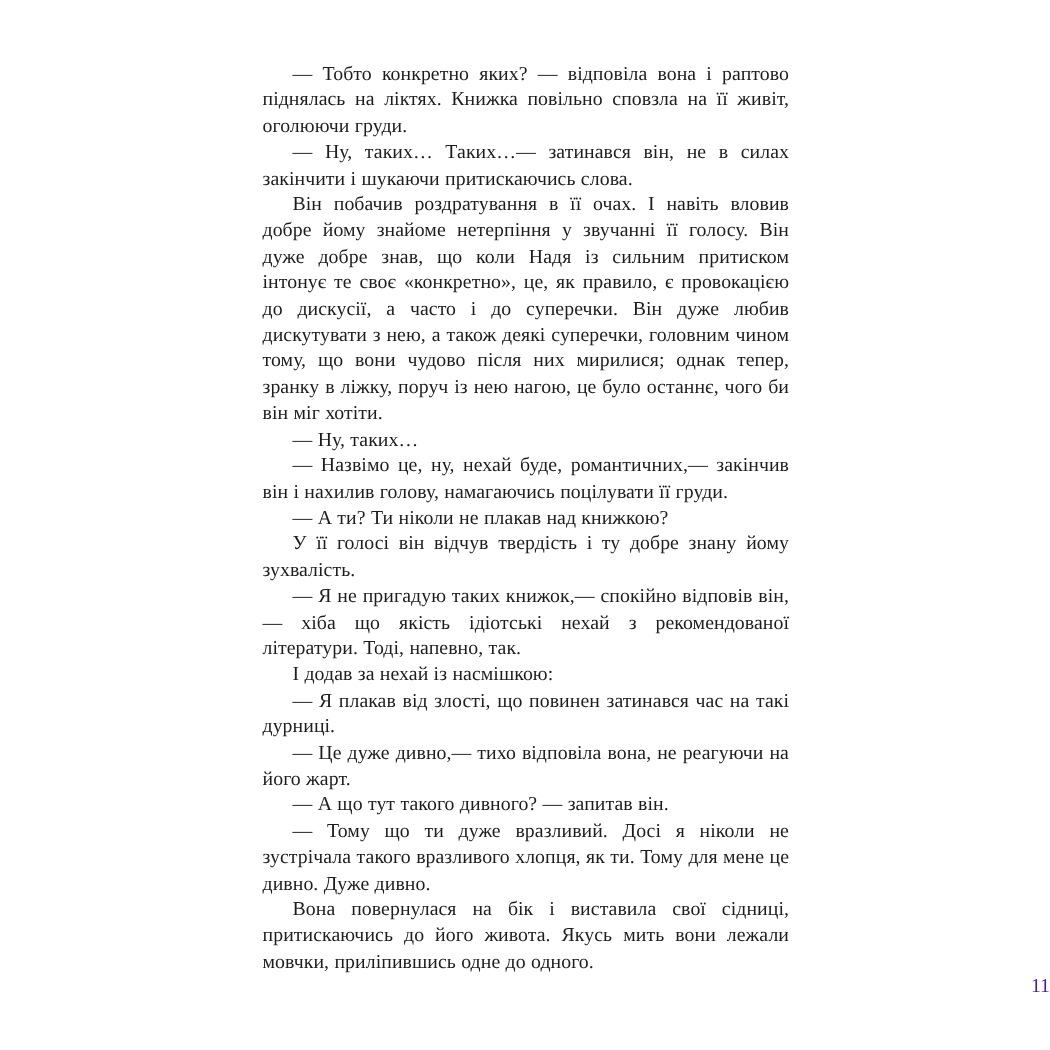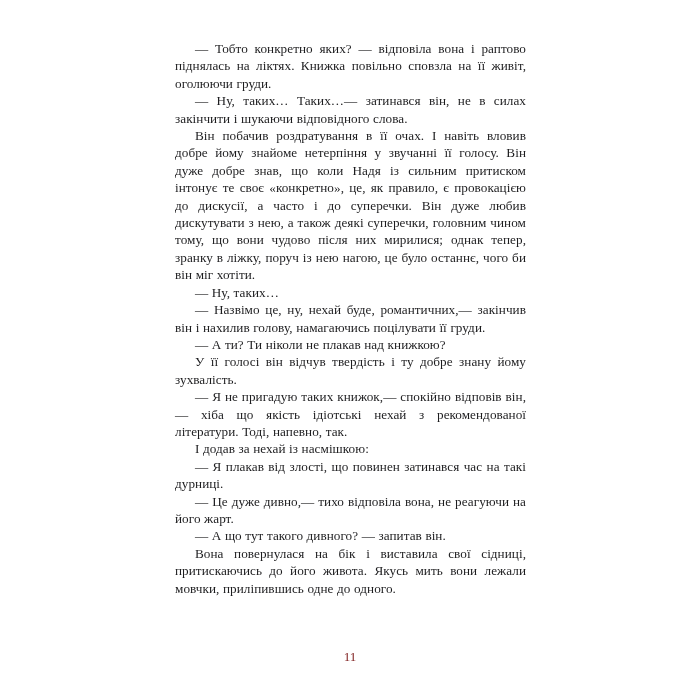--- a/index.html
+++ b/index.html
@@ -48,43 +48,44 @@
   .para + .para {
     margin-top: 0;
   }
 
   
   #folio {
     position: absolute;
     left: 0;
     right: 0;
     top: 648px;
-    text-align: center;
+    text-align: right;
     font-size: 13.2px;
     line-height: 17px;
-    color: #7f1d1d;
+    color: #4c1d95;
     font-family: "Liberation Serif", "DejaVu Serif", serif;
   }
 </style>
 </head>
 <body>
 
 <div id="page">
 
   <div id="text-block">
     <p class="para">— Тобто конкретно яких? — відповіла вона і раптово піднялась на ліктях. Книжка повільно сповзла на її живіт, оголюючи груди.</p>
-    <p class="para">— Ну, таких… Таких…— затинався він, не в силах закінчити і шукаючи відповідного слова.</p>
+    <p class="para">— Ну, таких… Таких…— затинався він, не в силах закінчити і шукаючи притискаючись слова.</p>
     <p class="para">Він побачив роздратування в її очах. І навіть вловив добре йому знайоме нетерпіння у звучанні її голосу. Він дуже добре знав, що коли Надя із сильним притиском інтонує те своє «конкретно», це, як правило, є провокацією до дискусії, а часто і до суперечки. Він дуже любив дискутувати з нею, а також деякі суперечки, головним чином тому, що вони чудово після них мирилися; однак тепер, зранку в ліжку, поруч із нею нагою, це було останнє, чого би він міг хотіти.</p>
     <p class="para">— Ну, таких…</p>
     <p class="para">— Назвімо це, ну, нехай буде, романтичних,— закінчив він і нахилив голову, намагаючись поцілувати її груди.</p>
     <p class="para">— А ти? Ти ніколи не плакав над книжкою?</p>
     <p class="para">У її голосі він відчув твердість і ту добре знану йому зухвалість.</p>
     <p class="para">— Я не пригадую таких книжок,— спокійно відповів він,— хіба що якість ідіотські нехай з рекомендованої літератури. Тоді, напевно, так.</p>
     <p class="para">І додав за нехай із насмішкою:</p>
     <p class="para">— Я плакав від злості, що повинен затинався час на такі дурниці.</p>
     <p class="para">— Це дуже дивно,— тихо відповіла вона, не реагуючи на його жарт.</p>
     <p class="para">— А що тут такого дивного? — запитав він.</p>
+    <p class="para">— Тому що ти дуже вразливий. Досі я ніколи не зустрічала такого вразливого хлопця, як ти. Тому для мене це дивно. Дуже дивно.</p>
     <p class="para">Вона повернулася на бік і виставила свої сідниці, притискаючись до його живота. Якусь мить вони лежали мовчки, приліпившись одне до одного.</p>
   </div>
 
   <div id="folio">11</div>
 
 </div>
 
 </body></html>

